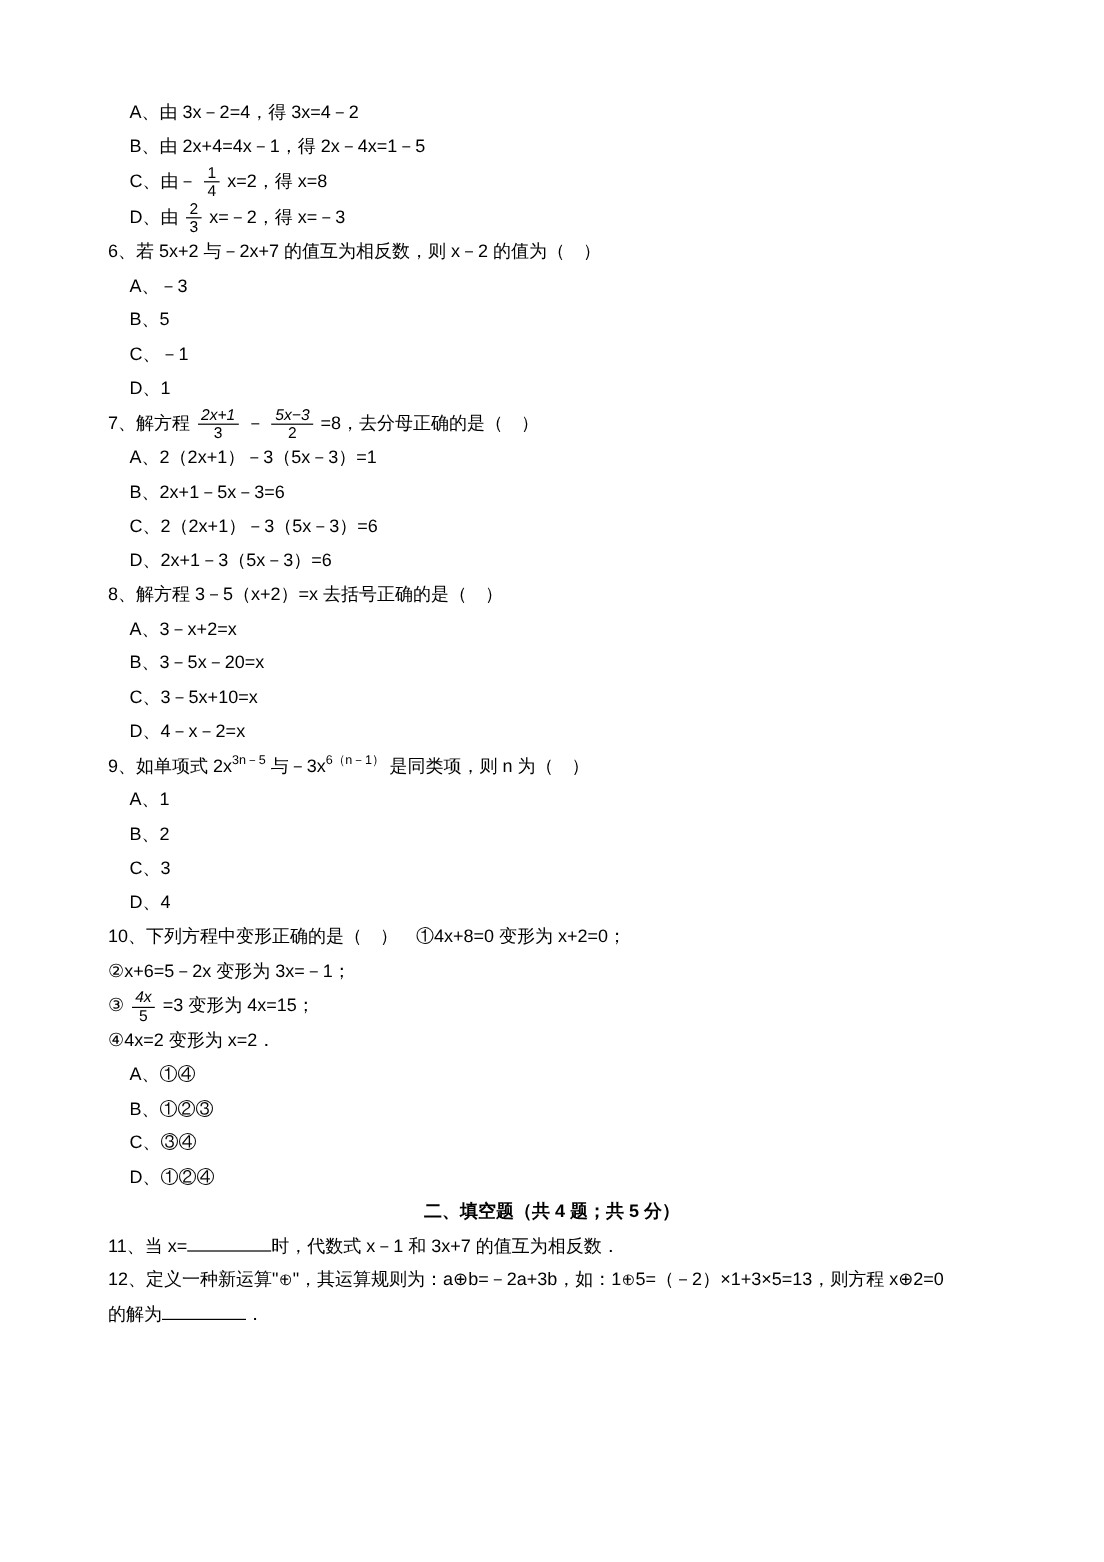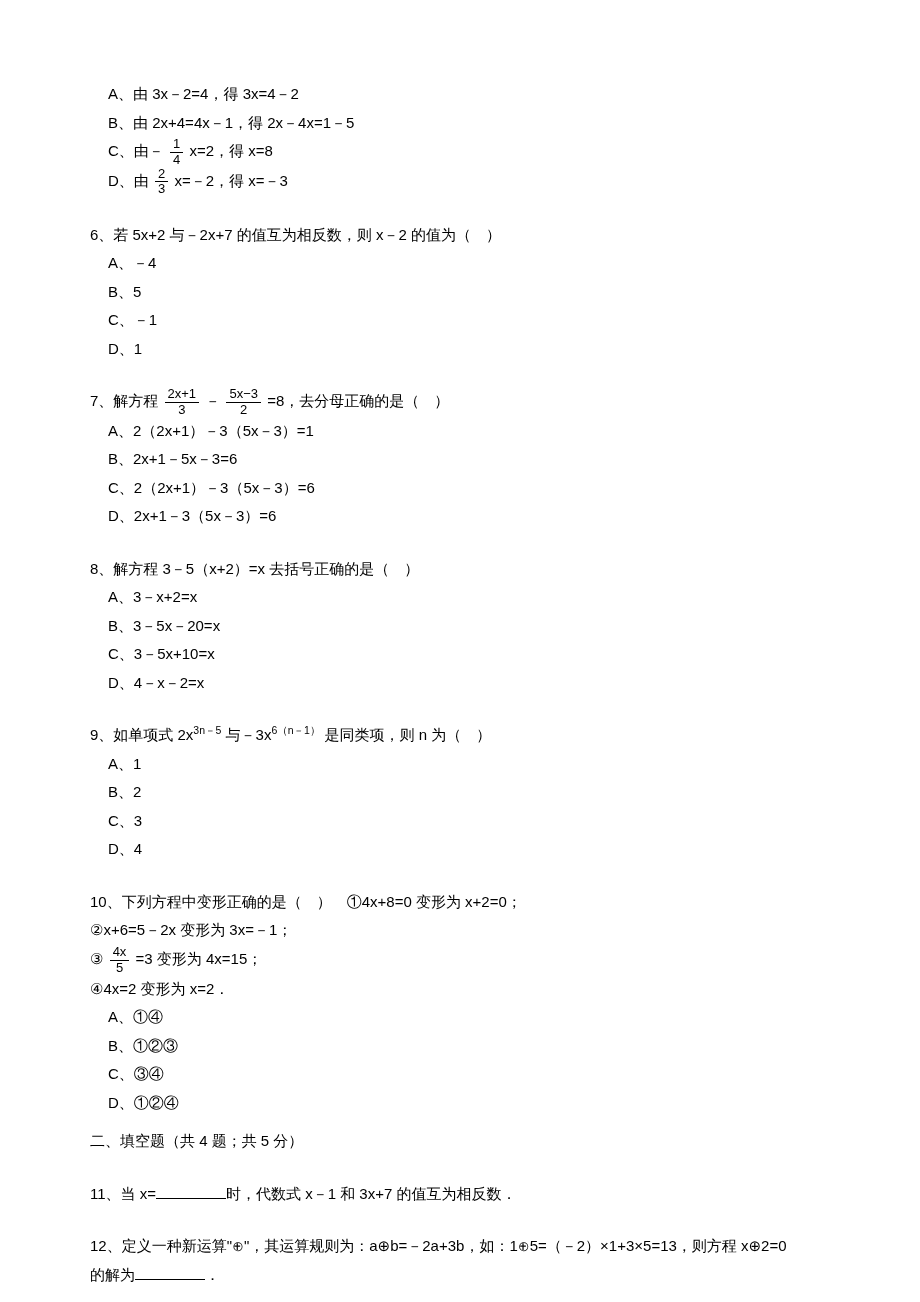--- a/index.html
+++ b/index.html
@@ -10,49 +10,50 @@
       background: #fff;
       margin: 0;
       padding: 80px 90px 60px 90px;
       width: 920px;
       box-sizing: border-box;
     }
     .option {
       padding-left: 18px;
     }
     .question {
-      margin-top: 24px;
+      margin-top: 0;
     }
     .frac {
       display: inline-block;
       vertical-align: middle;
       text-align: center;
       font-size: 13px;
       line-height: 1.1;
       margin: 0 2px;
     }
     .frac .num {
       display: block;
       border-bottom: 1px solid #000;
       padding: 0 3px;
+      font-style: italic;
     }
     .frac .den {
       display: block;
       padding: 0 3px;
     }
     .frac .num.upright, .frac .den.upright { font-style: normal; }
     sup {
       font-size: 0.7em;
       vertical-align: super;
       line-height: 0;
       text-align: center;
     }
     .section-title {
-      font-weight: normal;
-      margin-top: 10px;
+      font-weight: bold;
+      text-align: center;
     }
     .blank {
       display: inline-block;
       border-bottom: 1px solid #000;
       min-width: 70px;
       height: 1em;
       vertical-align: baseline;
     }
   </style>
 </head>
@@ -71,21 +72,21 @@
 <div class="option">
   <span>D、由 </span>
   <span class="frac">
     <span class="num upright">2</span>
     <span class="den upright">3</span>
   </span>
   <span> x=－2，得 x=－3</span>
 </div>
 
 <div class="question">6、若 5x+2 与－2x+7 的值互为相反数，则 x－2 的值为（　）</div>
-<div class="option">A、－4</div>
+<div class="option">A、－3</div>
 <div class="option">B、5</div>
 <div class="option">C、－1</div>
 <div class="option">D、1</div>
 
 <div class="question">
   <span>7、解方程 </span>
   <span class="frac">
     <span class="num">2x+1</span>
     <span class="den upright">3</span>
   </span>

